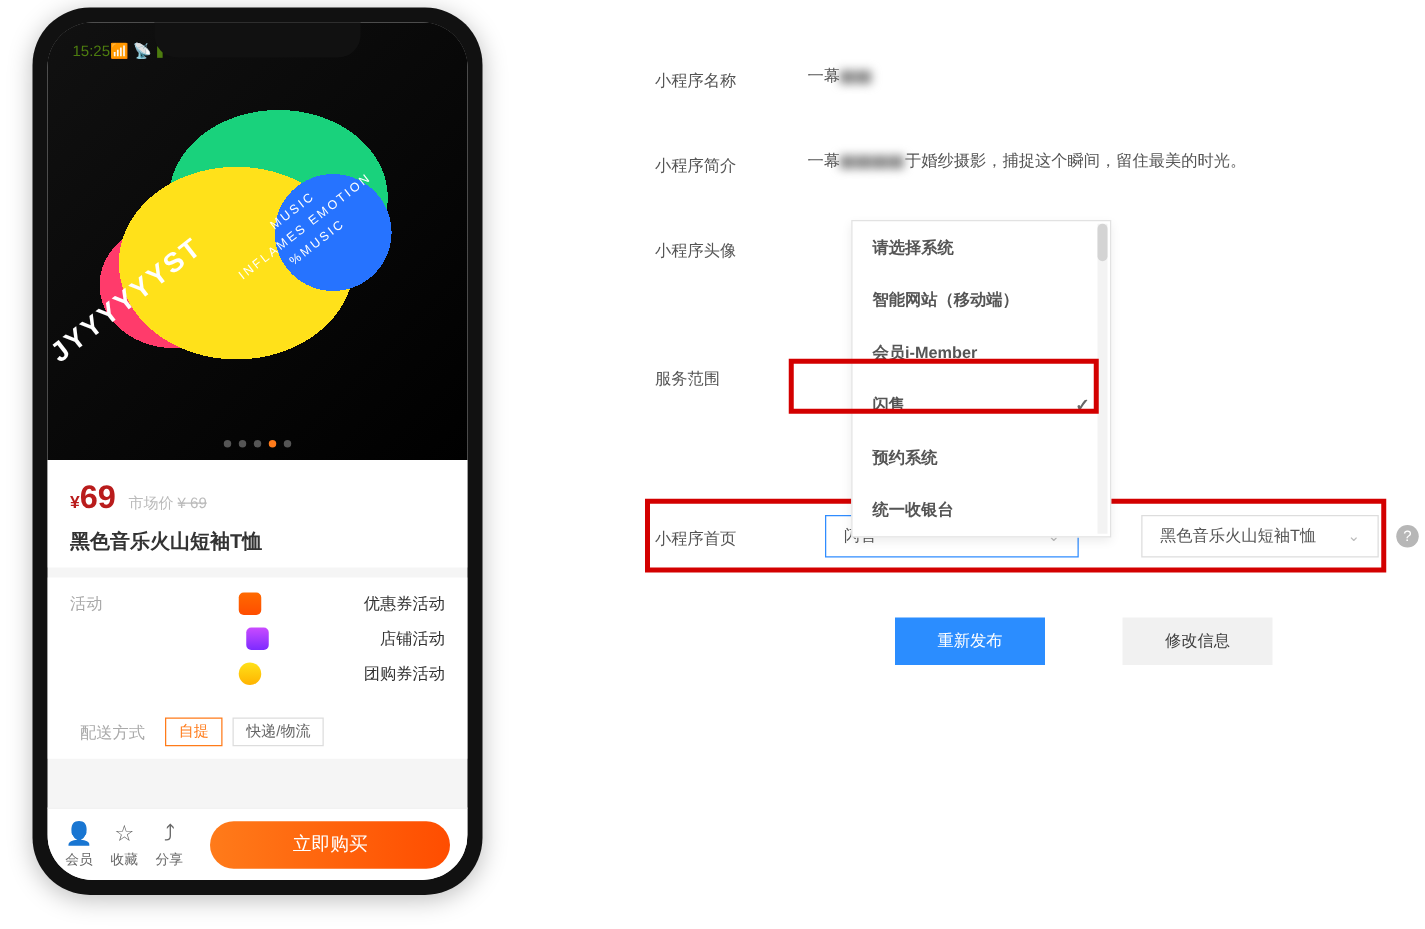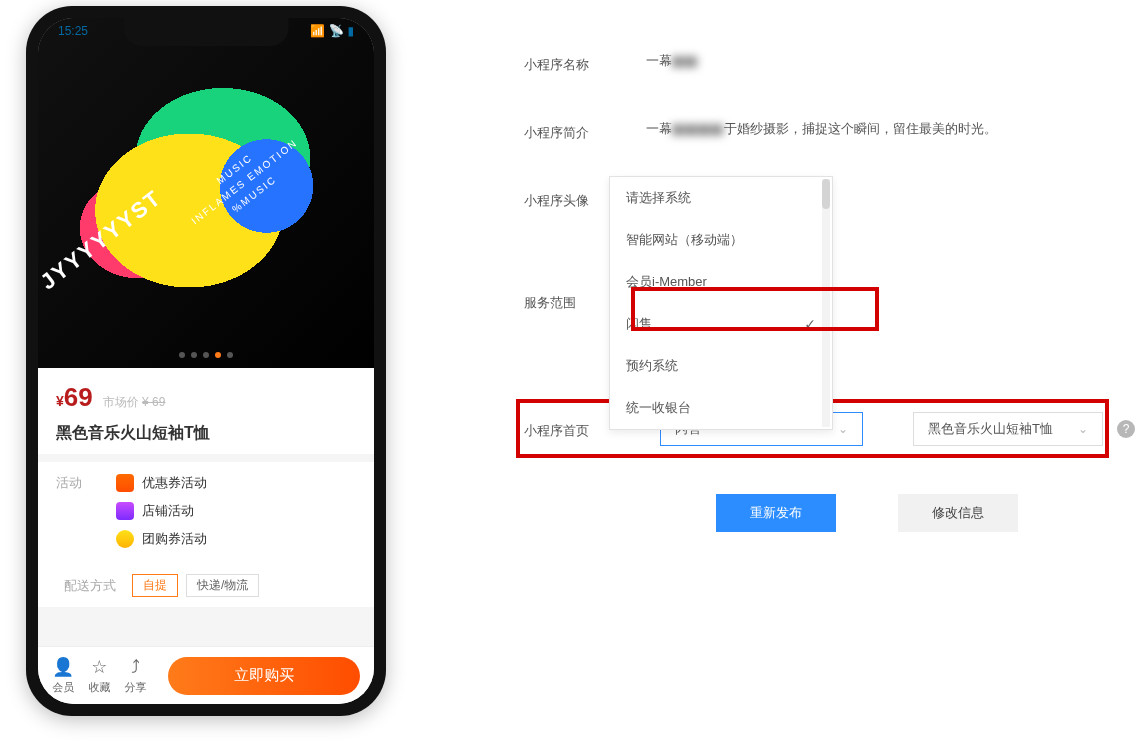--- a/index.html
+++ b/index.html
@@ -20,21 +20,21 @@
   background: #f5f5f5;
   overflow: hidden;
   position: relative;
 }
 .phone-notch {
   position: absolute; top: -2px; left: 50%; transform: translateX(-50%);
   width: 165px; height: 30px; background: #111;
   border-bottom-left-radius: 18px; border-bottom-right-radius: 18px;
   z-index: 5;
 }
-.phone-status { position: absolute; top: 6px; left: 0; right: 0; height: 20px; display: flex; justify-content: space-between; padding: 0 20px; font-size: 12px; color: #0369a1; z-index: 4; }
+.phone-status { position: absolute; top: 16px; left: 0; right: 0; height: 20px; display: flex; padding: 0 20px; font-size: 12px; color: #4d7c0f; z-index: 4; }
 .product-image {
   position: relative; height: 350px;
   background:
     radial-gradient(circle at 68% 48%, #2673ff 0 16%, transparent 16%),
     radial-gradient(ellipse 70% 55% at 45% 55%, #ffe11a 0 40%, transparent 40%),
     radial-gradient(ellipse 55% 45% at 30% 60%, #ff3b6b 0 32%, transparent 32%),
     radial-gradient(ellipse 65% 50% at 55% 40%, #19d27c 0 40%, transparent 40%),
     linear-gradient(135deg, #111 0%, #000 100%);
   background-color: #000;
 }
@@ -46,21 +46,21 @@
 
 .product-panel { background: #fff; padding: 14px 18px 10px; }
 .price-line { display: flex; align-items: baseline; gap: 10px; }
 .price { color: #b91c1c; font-size: 14px; font-weight: 600; }
 .price .num { font-size: 26px; font-weight: 700; }
 .market { color: #bbb; font-size: 12px; }
 .market .mv { text-decoration: line-through; }
 .title { font-size: 16px; font-weight: 700; margin-top: 10px; }
 
 .activities { background: #fff; margin-top: 8px; padding: 12px 18px 6px; }
-.act-row { display: flex; align-items: center; margin-bottom: 10px; }
+.act-row { display: flex; align-items: center; margin-bottom: 10px; justify-content: space-between; }
 .act-label { width: 60px; color: #aaa; font-size: 13px; }
 .act-icon { width: 18px; height: 18px; border-radius: 4px; margin-right: 8px; display: inline-block; }
 .ic-coupon { background: linear-gradient(#ff6a00,#ff4d00); }
 .ic-shop { background: linear-gradient(#c94bff,#7d2bff); }
 .ic-group { background: linear-gradient(#ffe11a,#ffb300); border-radius: 50%; }
 .act-text { font-size: 13px; }
 
 .delivery { background: #fff; padding: 10px 26px; display: flex; align-items: center; gap: 8px; }
 .dv-label { color: #aaa; font-size: 13px; width: 60px; }
 .dv-tag { font-size: 12px; padding: 2px 10px; border: 1px solid #ff7b1a; color: #ff7b1a; }
@@ -71,21 +71,21 @@
 .bb-item .ic { font-size: 18px; display: block; margin-bottom: 2px; color: #666; }
 .buy-btn { flex: 1; margin-left: 8px; height: 38px; border-radius: 20px; background: linear-gradient(90deg,#ff7b1a,#ff4d00); color: #fff; display: flex; align-items: center; justify-content: center; font-size: 15px; font-weight: 500; }
 
 
 .form { position: absolute; left: 524px; top: 52px; width: 600px; }
 .f-row { display: flex; align-items: flex-start; margin-bottom: 46px; }
 .f-label { width: 122px; font-size: 13px; color: #555; padding-top: 4px; }
 .f-value { font-size: 13px; color: #555; }
 .blur { filter: blur(4px); color: #888; }
 
-.dropdown { position: absolute; left: 609px; top: 176px; width: 224px; background: #fff; border: 1px solid #e2e2e2; box-shadow: 0 3px 8px rgba(0,0,0,.08); z-index: 2; }
+.dropdown { position: absolute; left: 681px; top: 176px; width: 208px; background: #fff; border: 1px solid #e2e2e2; box-shadow: 0 3px 8px rgba(0,0,0,.08); z-index: 2; font-weight: bold; }
 .dropdown .dd-item { padding: 12px 16px; font-size: 13px; color: #555; display: flex; justify-content: space-between; align-items: center; cursor: pointer; }
 .dropdown .checkmark { font-size: 14px; color: #666; }
 .scrollbar-track { position: absolute; right: 2px; top: 2px; width: 8px; height: calc(100% - 4px); background: #f3f3f3; }
 .scrollbar-thumb { width: 100%; height: 30px; background: #d4d4d4; border-radius: 4px; }
 .highlight-box-1 { position: absolute; left: 631px; top: 287px; width: 248px; height: 44px; border: 4px solid #d30000; z-index: 3; pointer-events: none; }
 .highlight-box-2 { position: absolute; left: 516px; top: 399px; width: 593px; height: 59px; border: 4px solid #d30000; z-index: 1; pointer-events: none; }
 
 .homepage-row { position: absolute; left: 524px; top: 412px; display: flex; align-items: center; gap: 14px; }
 .sel { display: flex; align-items: center; justify-content: space-between; padding: 0 14px; height: 34px; font-size: 13px; color: #555; border: 1px solid #ddd; background: #fff; cursor: pointer; }
 .sel.blue { border: 1px solid #2f8cff; width: 203px; }

